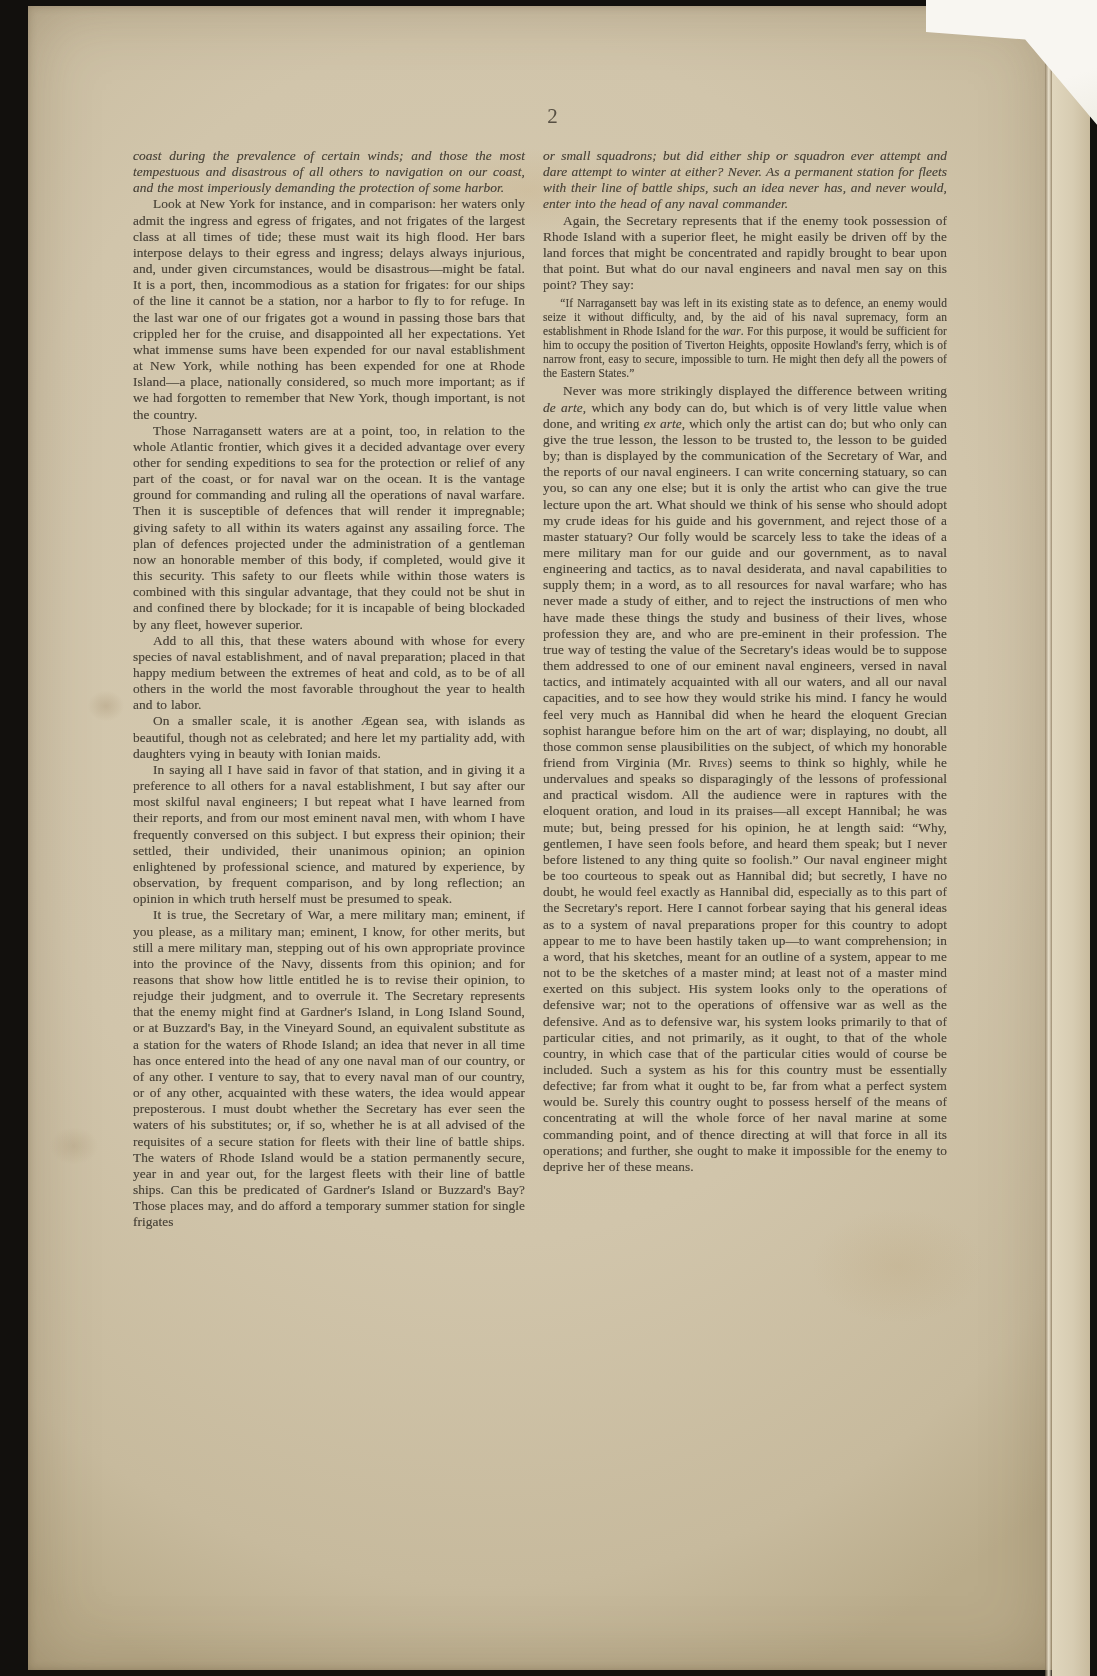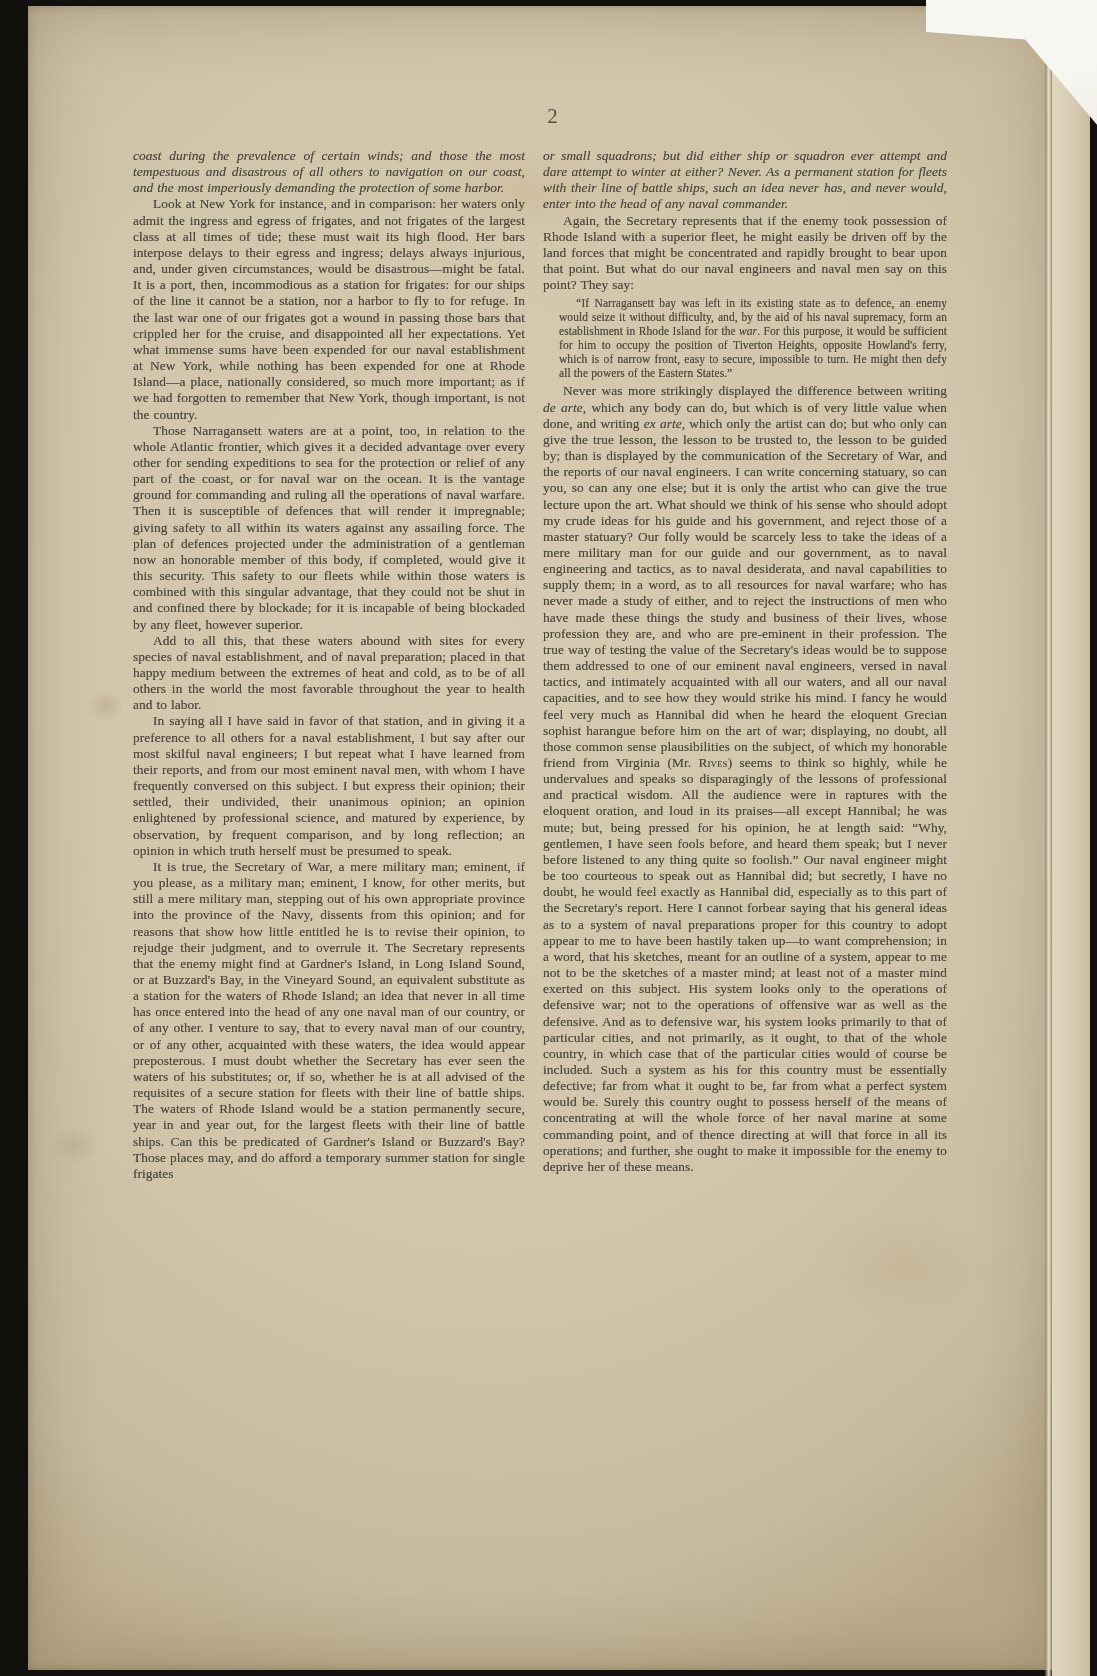--- a/index.html
+++ b/index.html
@@ -42,36 +42,37 @@
   .col {
     position:absolute; top:142px; text-align:justify;
     color:#4c463b; font-size:13.4px; line-height:16.15px;
     word-spacing:0.6px; letter-spacing:0.05px;
     text-shadow:0 0 0.5px rgba(76,70,59,.55);
   }
   .col-left  { left:105px; width:392px; }
   .col-right { left:515px; width:404px; }
   .col p { margin:0; text-indent:1.5em; }
   .col p.noindent { text-indent:0;font-style:italic; }
-  .col p.quote { font-size:11.5px; line-height:14px; margin:3px 0 3px 16px; word-spacing:0.3px; }
+  .col p.quote { font-size:11.5px; line-height:14px; margin:3px 0 3px 0; word-spacing:0.3px; }
   .it { font-style:italic; }
   .sc { font-variant:small-caps; }
 </style>
 </head>
 <body>
 
 <div class="scan">
   <div class="sheet">
     <div class="page-number">2</div>
 
     <div class="col col-left">
       <p class="noindent">coast during the prevalence of certain winds; and those the most tempestuous and disastrous of all others to navigation on our coast, and the most imperiously demanding the protection of some harbor.</p>
       <p>Look at New York for instance, and in comparison: her waters only admit the ingress and egress of frigates, and not frigates of the largest class at all times of tide; these must wait its high flood.  Her bars interpose delays to their egress and ingress; delays always injurious, and, under given circumstances, would be disastrous—might be fatal.  It is a port, then, incommodious as a station for frigates: for our ships of the line it cannot be a station, nor a harbor to fly to for refuge.  In the last war one of our frigates got a wound in passing those bars that crippled her for the cruise, and disappointed all her expectations.  Yet what immense sums have been expended for our naval establishment at New York, while nothing has been expended for one at Rhode Island—a place, nationally considered, so much more important; as if we had forgotten to remember that New York, though important, is not the country.</p>
       <p>Those Narragansett waters are at a point, too, in relation to the whole Atlantic frontier, which gives it a decided advantage over every other for sending expeditions to sea for the protection or relief of any part of the coast, or for naval war on the ocean.  It is the vantage ground for commanding and ruling all the operations of naval warfare. Then it is susceptible of defences that will render it impregnable; giving safety to all within its waters against any assailing force.  The plan of defences projected under the administration of a gentleman now an honorable member of this body, if completed, would give it this security. This safety to our fleets while within those waters is combined with this singular advantage, that they could not be shut in and confined there by blockade; for it is incapable of being blockaded by any fleet, however superior.</p>
-      <p>Add to all this, that these waters abound with sites for every species of naval establishment, and of naval preparation;  placed in that happy medium between the extremes of heat and cold, as to be of all others in the world the most favorable throughout the year to health and to labor.</p>
+      <p>Add to all this, that these waters abound with whose for every species of naval establishment, and of naval preparation;  placed in that happy medium between the extremes of heat and cold, as to be of all others in the world the most favorable throughout the year to health and to labor.</p>
+      <p>On a smaller scale, it is another Ægean sea, with islands as beautiful, though not as celebrated; and here let my partiality add, with daughters vying in beauty with Ionian maids.</p>
       <p>In saying all I have said in favor of that station, and in giving it a preference to all others for a naval establishment, I but say after our most skilful naval engineers; I but repeat what I have learned from their reports, and from our most eminent naval men, with whom I have frequently conversed on this subject.  I but express their opinion; their settled, their undivided, their unanimous opinion; an opinion enlightened by professional science, and matured by experience, by observation, by frequent comparison, and by long reflection; an opinion in which truth herself must be presumed to speak.</p>
       <p>It is true, the Secretary of War, a mere military man; eminent, if you please, as a military man; eminent, I know, for other merits, but still a mere military man, stepping out of his own appropriate province into the province of the Navy, dissents from this opinion; and for reasons that show how little entitled he is to revise their opinion, to rejudge their judgment, and to overrule it.  The Secretary represents that the enemy might find at Gardner's Island, in Long Island Sound, or at Buzzard's Bay, in the Vineyard Sound, an equivalent substitute as a station for the waters of Rhode Island; an idea that never in all time has once entered into the head of any one naval man of our country, or of any other.  I venture to say, that to every naval man of our country, or of any other, acquainted with these waters, the idea would appear preposterous.  I must doubt whether the Secretary has ever seen the waters of his substitutes; or, if so, whether he is at all advised of the requisites of a secure station for fleets with their line of battle ships.  The waters of Rhode Island would be a station permanently secure, year in and year out, for the largest fleets with their line of battle ships.  Can this be predicated of Gardner's Island or Buzzard's Bay?  Those places may, and do afford a temporary summer station for single frigates</p>
     </div>
 
     <div class="col col-right">
       <p class="noindent">or small squadrons; but did either ship or squadron ever attempt and dare attempt to winter at either?  Never.  As a permanent station for fleets with their line of battle ships, such an idea never has, and never would, enter into the head of any naval commander.</p>
       <p>Again, the Secretary represents that if the enemy took possession of Rhode Island with a superior fleet, he might easily be driven off by the land forces that might be concentrated and rapidly brought to bear upon that point.  But what do our naval engineers and naval men say on this point?  They say:</p>
       <p class="quote"><span>“If Narragansett bay was left in its existing state as to defence, an enemy would seize it without difficulty, and, by the aid of his naval supremacy, form an establishment in Rhode Island for the </span><span class="it">war</span><span>.  For this purpose, it would be sufficient for him to occupy the position of Tiverton Heights, opposite Howland's ferry, which is of narrow front, easy to secure, impossible to turn.  He might then defy all the powers of the Eastern States.”</span></p>
       <p><span>Never was more strikingly displayed the difference between writing </span><span class="it">de arte</span><span>, which any body can do, but which is of very little value when done, and writing </span><span class="it">ex arte</span><span>, which only the artist can do; but who only can give the true lesson, the lesson to be trusted to, the lesson to be guided by; than is displayed by the communication of the Secretary of War, and the reports of our naval engineers. I can write concerning statuary, so can you, so can any one else; but it is only the artist who can give the true lecture upon the art.  What should we think of his sense who should adopt my crude ideas for his guide and his government, and reject those of a master statuary?  Our folly would be scarcely less to take the ideas of a mere military man for our guide and our government, as to naval engineering and tactics, as to naval desiderata, and naval capabilities to supply them; in a word, as to all resources for naval warfare; who has never made a study of either, and to reject the instructions of men who have made these things the study and business of their lives, whose profession they are, and who are pre-eminent in their profession.  The true way of testing the value of the Secretary's ideas would be to suppose them addressed to one of our eminent naval engineers, versed in naval tactics, and intimately acquainted with all our waters, and all our naval capacities, and to see how they would strike his mind.  I fancy he would feel very much as Hannibal did when he heard the eloquent Grecian sophist harangue before him on the art of war; displaying, no doubt, all those common sense plausibilities on the subject, of which my honorable friend from Virginia (Mr. </span><span class="sc">Rives</span><span>) seems to think so highly, while he undervalues and speaks so disparagingly of the lessons of professional and practical wisdom.  All the audience were in raptures with the eloquent oration, and loud in its praises—all except Hannibal; he was mute; but, being pressed for his opinion, he at length said: “Why, gentlemen, I have seen fools before, and heard them speak; but I never before listened to any thing quite so foolish.”  Our naval engineer might be too courteous to speak out as Hannibal did; but secretly, I have no doubt, he would feel exactly as Hannibal did, especially as to this part of the Secretary's report.  Here I cannot forbear saying that his general ideas as to a system of naval preparations proper for this country to adopt appear to me to have been hastily taken up—to want comprehension; in a word, that his sketches, meant for an outline of a system, appear to me not to be the sketches of a master mind; at least not of a master mind exerted on this subject.  His system looks only to the operations of defensive war; not to the operations of offensive war as well as the defensive.  And as to defensive war, his system looks primarily to that of particular cities, and not primarily, as it ought, to that of the whole country, in which case that of the particular cities would of course be included.  Such a system as his for this country must be essentially defective; far from what it ought to be, far from what a perfect system would be.  Surely this country ought to possess herself of the means of concentrating at will the whole force of her naval marine at some commanding point, and of thence directing at will that force in all its operations; and further, she ought to make it impossible for the enemy to deprive her of these means.</span></p>
     </div>

